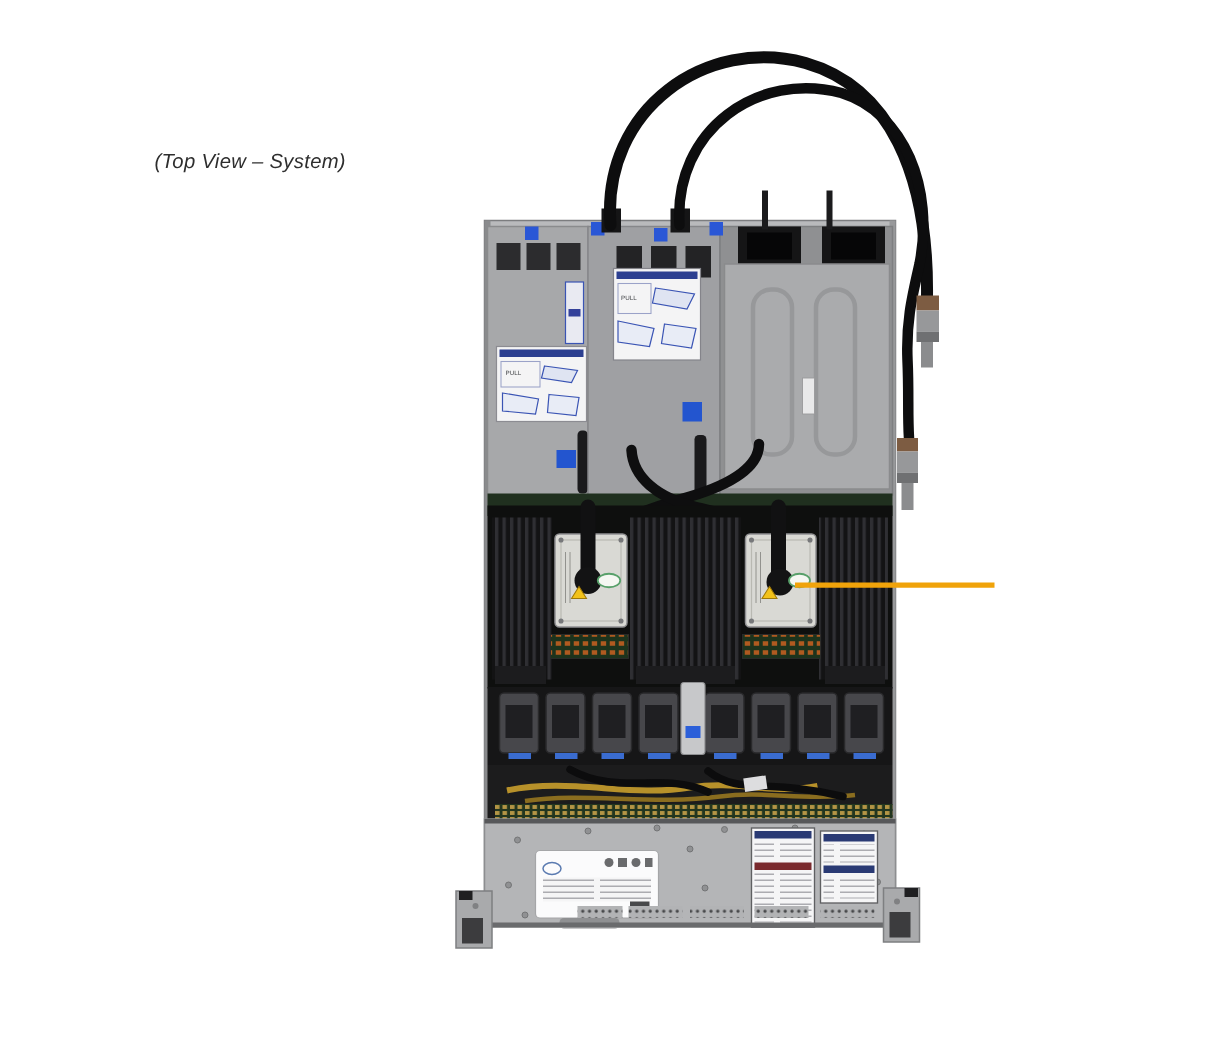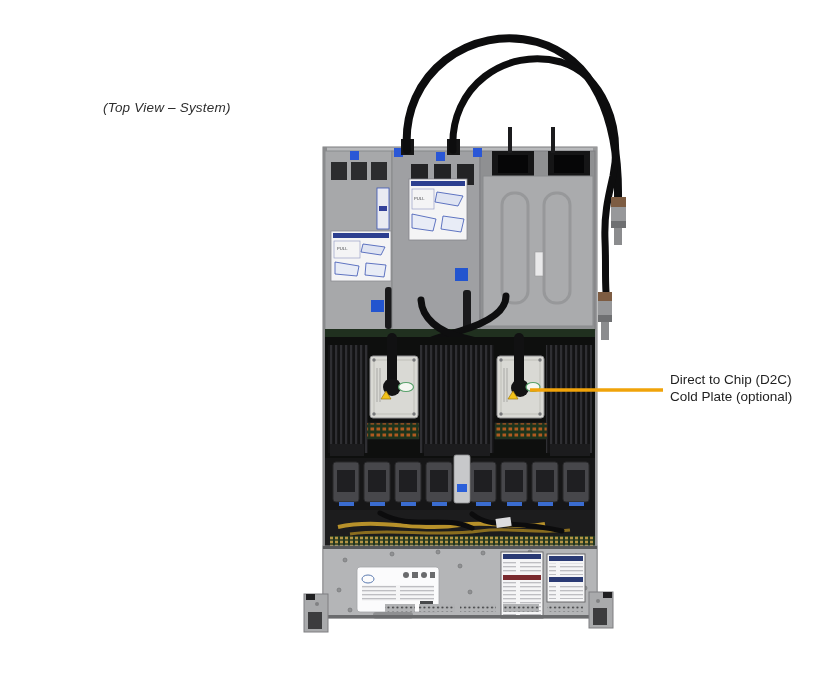--- a/index.html
+++ b/index.html
@@ -337,18 +337,14 @@
         <rect x="558" y="292" width="14" height="9" fill="#7d5c42"></rect>
         <rect x="558" y="301" width="14" height="14" fill="#97989a"></rect>
         <rect x="558" y="315" width="14" height="7" fill="#6f7072"></rect>
         <rect x="561" y="322" width="8" height="18" fill="#8b8c8e"></rect>
       </g>
     </g>
 
     <line x1="490" y1="390" x2="623" y2="390" stroke-width="3.5" stroke-linecap="butt" stroke="#F0A30A"></line>
   </svg>
 
-  <div class="annotation">
-    <div>Direct to Chip (D2C)</div>
-    <div>Cold Plate (optional)</div>
-  </div>
 
 </div>
 
 </body></html>

